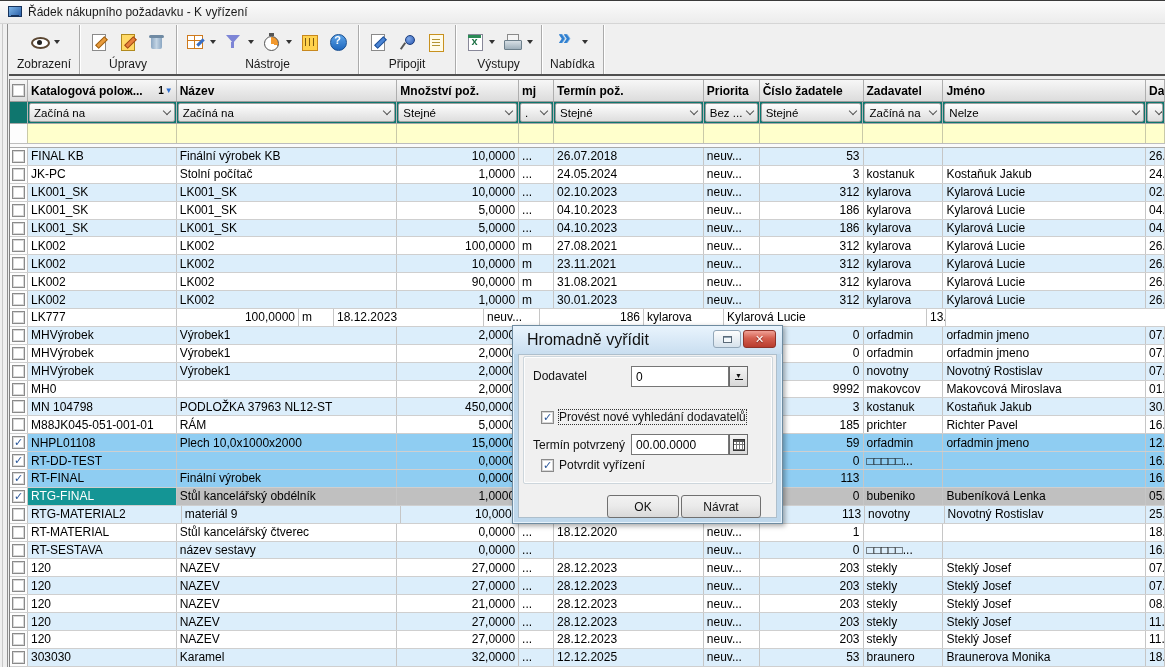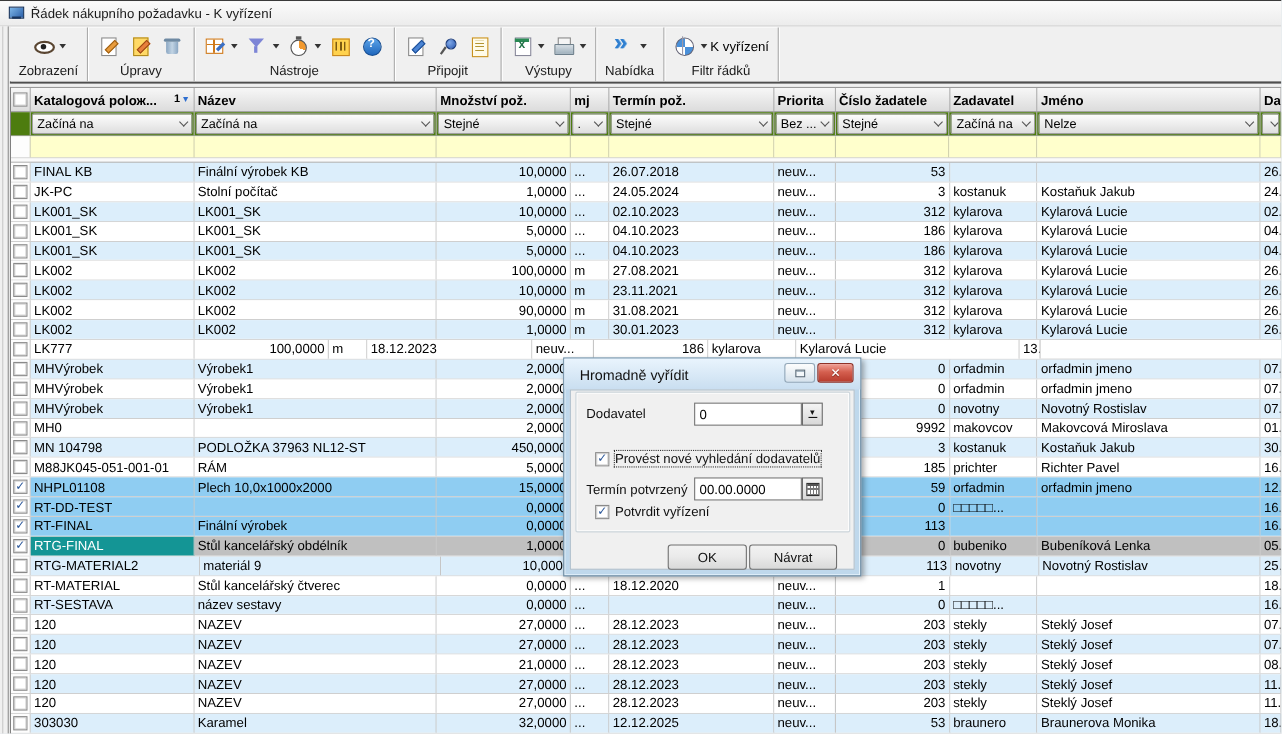--- a/index.html
+++ b/index.html
@@ -66,21 +66,21 @@
     background:conic-gradient(#fff 0 90deg,#4a90d9 90deg 180deg,#fff 180deg 270deg,#4a90d9 270deg 360deg);}
   .ic-rowsfilter::after{left:8px;top:1px;width:1px;height:17px;background:#99a;box-shadow:-7px 8px 0 8px transparent;}
 
   
   #grid{position:absolute;left:9px;top:78px;right:0;bottom:0;background:#fff;border-left:1px solid #808080;font-size:12px;}
   #hdr-row{display:flex;height:23px;background:linear-gradient(#f7f7f7,#dcdcdc);border-top:1px solid #9a9a9a;border-bottom:1px solid #9a9a9a;}
   .hc{display:flex;align-items:center;border-right:1px solid #aeaeae;padding:0 3px;overflow:hidden;white-space:nowrap;font-weight:bold;color:#000;}
   .sortb{margin-left:auto;display:flex;align-items:center;font-weight:bold;}
   .sortb b{font-size:10px;}
   .sortb i{font-style:normal;color:#2f6fd0;font-size:8px;margin-left:1px;}
-  #filter-row{display:flex;height:22px;background:#4d7c0f;border-bottom:1px solid #a8a8a8;}
+  #filter-row{display:flex;height:22px;background:#0f766e;border-bottom:1px solid #a8a8a8;}
   .fc{border-right:1px solid #b5b5b5;padding:1px;overflow:hidden;}
   .fdd{height:100%;display:flex;align-items:center;background:linear-gradient(#fdfdfd,#dedede);border:1px solid #a0a0a0;border-radius:2px;overflow:hidden;}
   .fdd span{font-size:11.5px;padding-left:4px;white-space:nowrap;overflow:hidden;flex:1;}
   #yellow-row{display:flex;height:20px;background:#fff;border-bottom:1px solid #bdbdbd;}
   .yc{background:#ffffcc;border-right:1px solid #c9c9a8;height:100%;}
   .yc.first{background:#fdfdfd;}
   #gap-row{height:4px;background:#fafafa;border-bottom:1px solid #a8a8a8;}
 
   .row{display:flex;height:17.9px;border-bottom:1px solid #cfcfcf;}
   .cell{border-right:1px solid #c6c6c6;padding:0 3px;display:flex;align-items:center;overflow:hidden;white-space:nowrap;color:#000;}
@@ -91,21 +91,21 @@
   .row.cur .cell{background:#c0c0c0;}
   .row .cell.csel{background:#fdfdfd;justify-content:center;padding:0;}
   .row.cur .cell.teal{background:#149595;color:#fff;}
   .cb{width:13px;height:13px;background:#fff;border:1px solid #8a8a8a;box-shadow:inset 0 0 0 1px #d7d7d7;display:flex;align-items:center;justify-content:center;font-size:11px;line-height:11px;color:#2b579a;font-weight:bold;}
 
   
   #dialog{position:absolute;left:512px;top:324px;width:271px;height:199px;background:#bfd8ec;border:1px solid #6e8ba0;
     box-shadow:2px 2px 5px rgba(0,0,0,.35), inset 0 0 0 1px #e6f2fb;z-index:10;}
   #dlg-titlebar{position:absolute;left:0;top:0;right:0;height:28px;display:flex;align-items:center;padding-left:14px;
     background:linear-gradient(#e9f4fd,#c9def0);}
-  #dlg-title{font-size:13px;color:#111;}
+  #dlg-title{font-size:16px;color:#111;}
   #dlg-btns{position:absolute;right:6px;top:4px;display:flex;gap:2px;}
   .dlg-btn{height:18px;border-radius:3px;display:flex;align-items:center;justify-content:center;}
   #dlg-restore{width:28px;background:linear-gradient(#fdfdfd,#d6e2ec);border:1px solid #93a7b8;}
   #dlg-restore i{width:9px;height:7px;border:1px solid #5a6a78;background:#f4f8fb;box-shadow:inset 0 1px 0 #8fa2b2;display:block;}
   #dlg-close{width:33px;background:linear-gradient(#f0a196,#d45f4f 45%,#b83c2e);border:1px solid #8e3228;color:#fff;font-size:11px;font-weight:bold;text-shadow:0 1px 1px #7a251c;}
   #dlg-content{position:absolute;left:5px;right:5px;top:28px;bottom:5px;background:#f0f0f0;border:1px solid #aebfcc;}
   #dlg-group{position:absolute;left:4px;top:1px;width:250px;height:128px;border:1px solid #cdd6dc;box-shadow:inset 0 0 0 1px #fdfdfd;border-radius:2px;}
   .dlg-label{position:absolute;font-size:12px;color:#111;}
   .dlg-input{position:absolute;height:21px;background:#fff;border:1px solid #767676;font-size:12px;display:flex;align-items:center;padding-left:4px;}
   .mini-btn{position:absolute;width:19px;height:21px;background:linear-gradient(#f4f4f4,#d8d8d8);border:1px solid #6a6a6a;display:flex;align-items:center;justify-content:center;}
@@ -206,30 +206,20 @@
       </div>
       <div class="tgroup">
         <div class="ticons">
           <div class="tbtn">
             <span class="ic ic-chevrons"></span>
             <span class="dd"></span>
           </div>
         </div>
         <div class="tlabel">Nabídka</div>
       </div>
-      <div class="tgroup">
-        <div class="ticons">
-          <div class="tbtn">
-            <span class="ic ic-rowsfilter"></span>
-            <span class="dd"></span>
-            <span class="tb-text">K vyřízení</span>
-          </div>
-        </div>
-        <div class="tlabel">Filtr řádků</div>
-      </div>
     </div>
 
   <div id="grid">
     <div id="hdr-row">
         <div class="hc" style="width: 18px; justify-content: center; padding: 0px;">
           <span class="cb"></span>
         </div>
         <div class="hc" style="width: 149px;">
           <span>Katalogová polож...</span>
           <span class="sortb">

